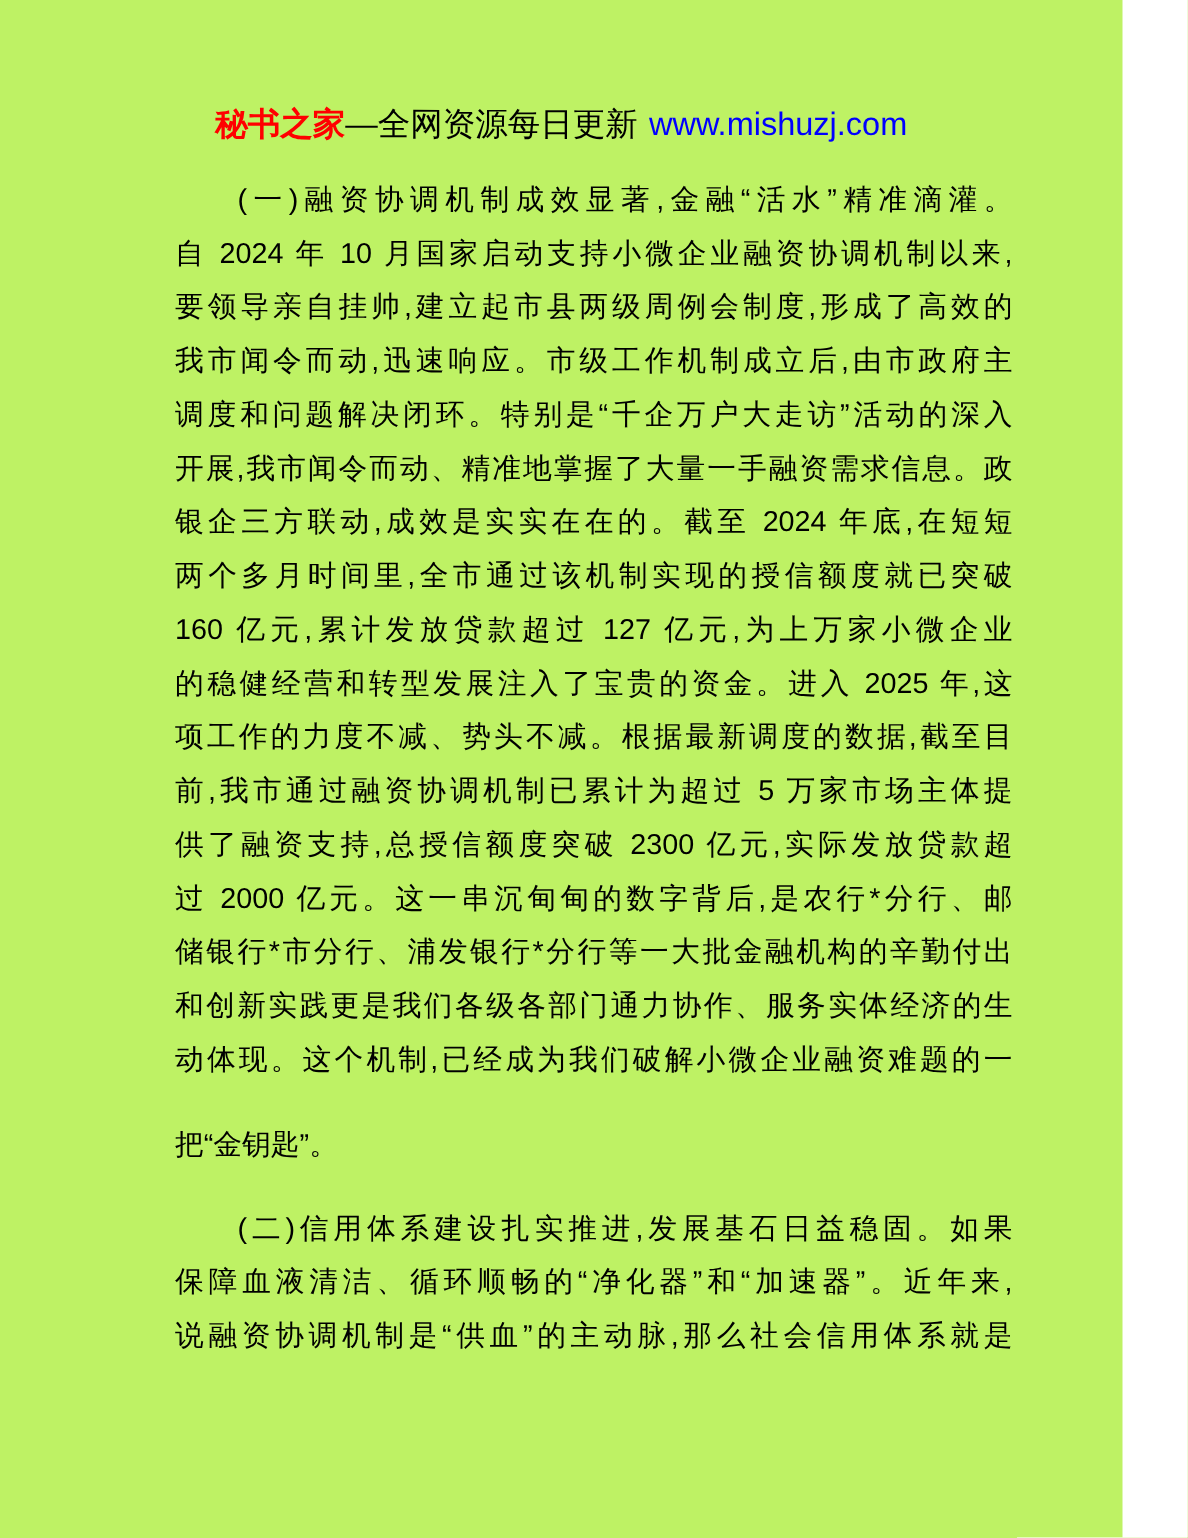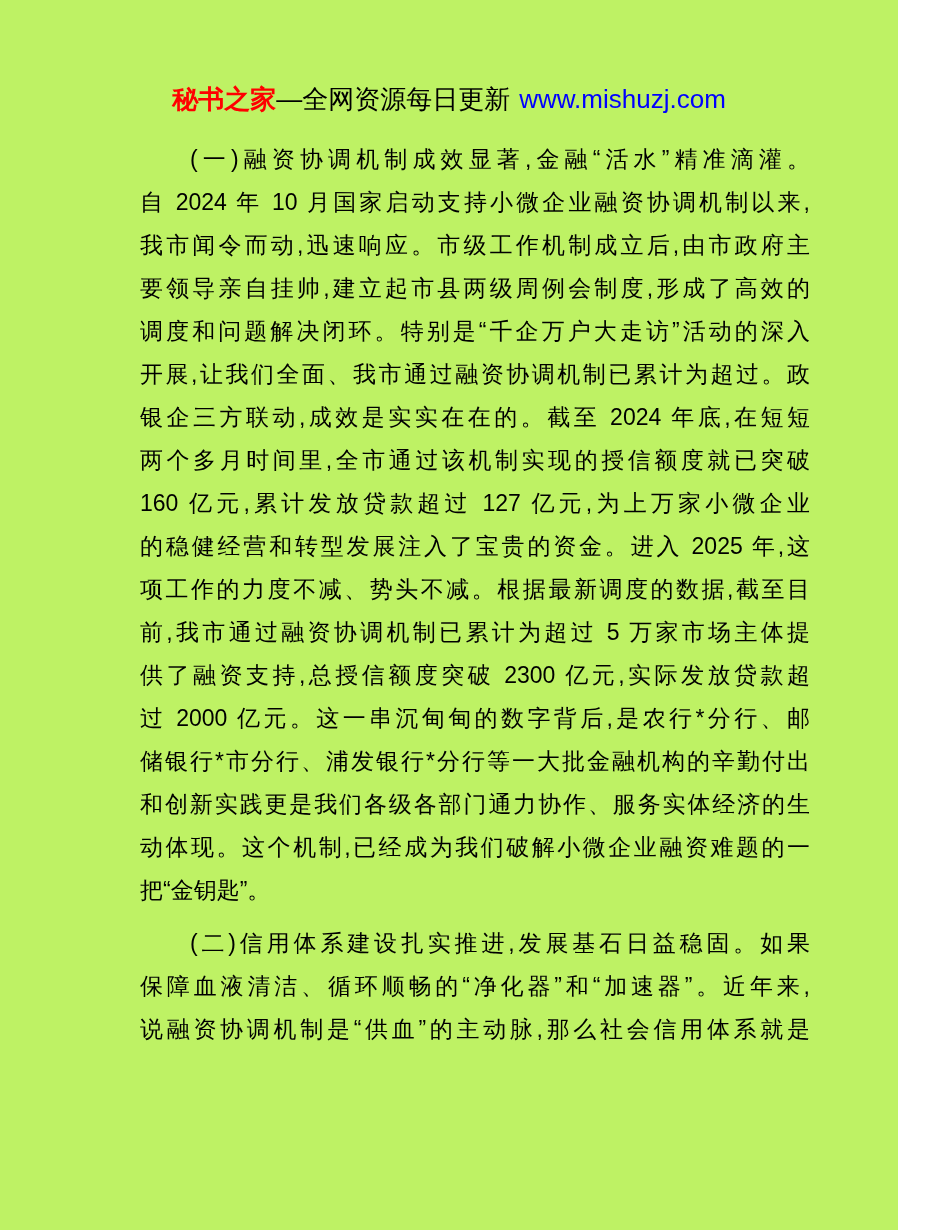--- a/index.html
+++ b/index.html
@@ -34,56 +34,57 @@
     color: #0000ff;
     margin-left: 9px;
     text-decoration: none;
     cursor: pointer;
   }
   .content {
     margin: 24px 140px 0 140px;
     width: 670px;
   }
   .paragraph + .paragraph {
-    margin-top: 10px;
+    margin-top: 24px;
   }
   .line {
     font-size: 23px;
     line-height: 43px;
     color: #000000;
     text-align: justify;
     text-align-last: justify;
     letter-spacing: 0;
   }
   .line.indent {
     text-indent: 50px;
   }
   .line.short {
     text-align: center;
     text-align-last: left;
+    margin-top: 25px;
   }
 </style>
 </head>
 <body>
 
 <div class="page">
 
   <div class="site-header">
     <span class="brand">秘书之家</span><span class="tagline">—全网资源每日更新</span><span class="url">www.mishuzj.com</span>
   </div>
 
   <div class="content">
 
     <div class="paragraph">
       <div class="line indent">(一)融资协调机制成效显著,金融“活水”精准滴灌。</div>
       <div class="line">自 2024 年 10 月国家启动支持小微企业融资协调机制以来,</div>
+      <div class="line">要领导亲自挂帅,建立起市县两级周例会制度,形成了高效的</div>
       <div class="line">我市闻令而动,迅速响应。市级工作机制成立后,由市政府主</div>
-      <div class="line">要领导亲自挂帅,建立起市县两级周例会制度,形成了高效的</div>
       <div class="line">调度和问题解决闭环。特别是“千企万户大走访”活动的深入</div>
-      <div class="line">开展,让我们全面、我市通过融资协调机制已累计为超过。政</div>
+      <div class="line">开展,我市闻令而动、精准地掌握了大量一手融资需求信息。政</div>
       <div class="line">银企三方联动,成效是实实在在的。截至 2024 年底,在短短</div>
       <div class="line">两个多月时间里,全市通过该机制实现的授信额度就已突破</div>
       <div class="line">160 亿元,累计发放贷款超过 127 亿元,为上万家小微企业</div>
       <div class="line">的稳健经营和转型发展注入了宝贵的资金。进入 2025 年,这</div>
       <div class="line">项工作的力度不减、势头不减。根据最新调度的数据,截至目</div>
       <div class="line">前,我市通过融资协调机制已累计为超过 5 万家市场主体提</div>
       <div class="line">供了融资支持,总授信额度突破 2300 亿元,实际发放贷款超</div>
       <div class="line">过 2000 亿元。这一串沉甸甸的数字背后,是农行*分行、邮</div>
       <div class="line">储银行*市分行、浦发银行*分行等一大批金融机构的辛勤付出</div>
       <div class="line">和创新实践更是我们各级各部门通力协作、服务实体经济的生</div>

